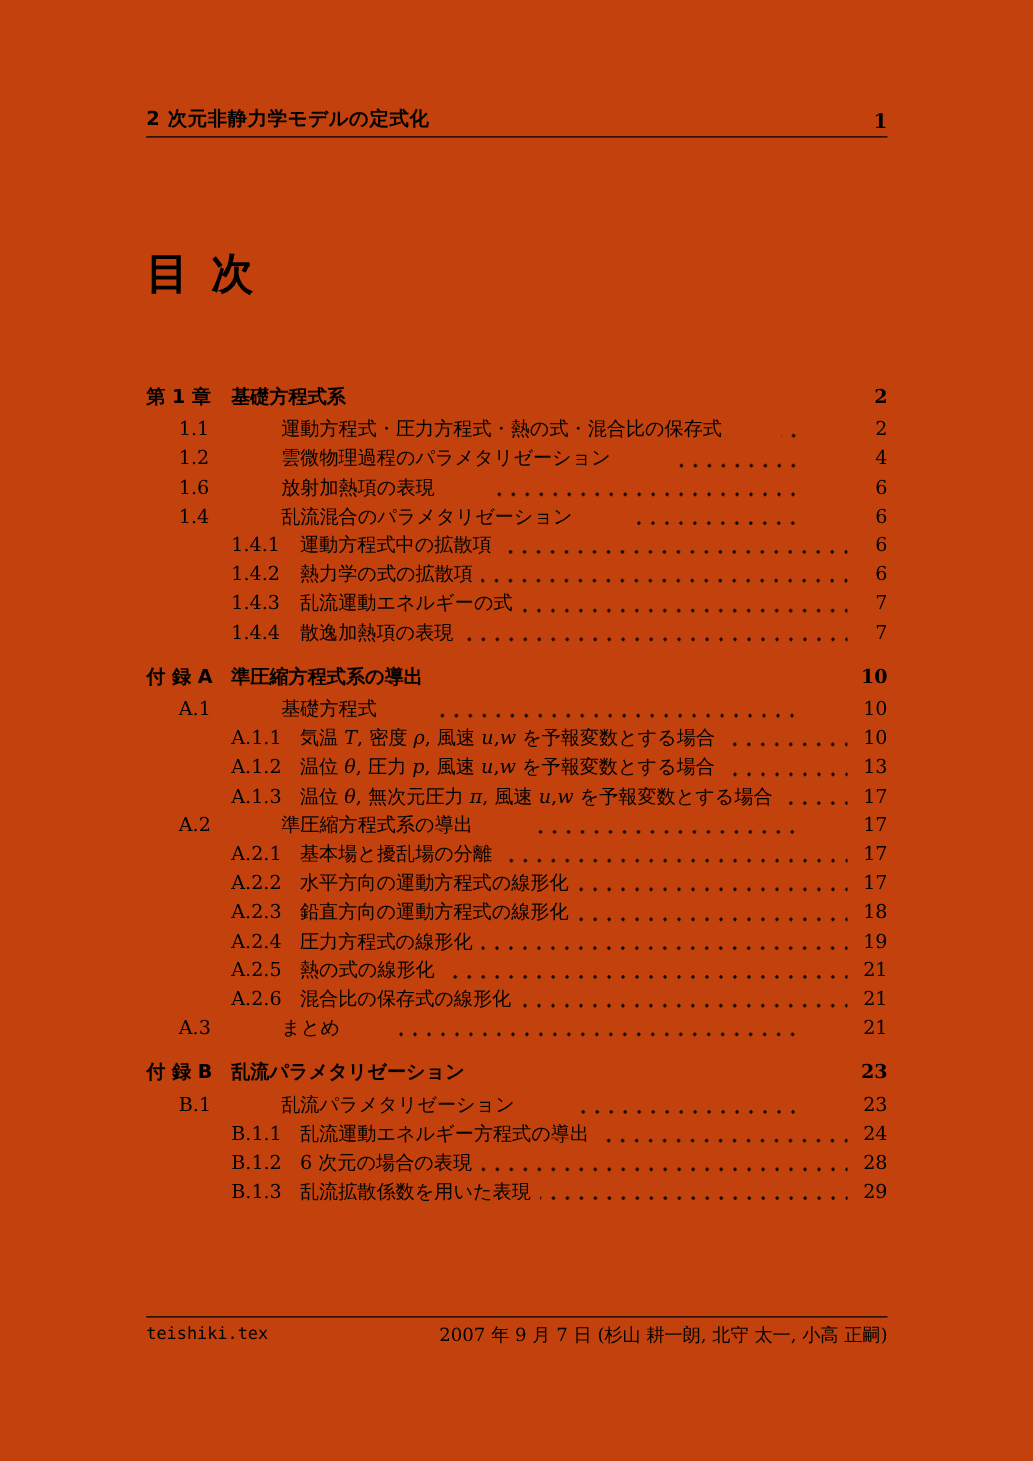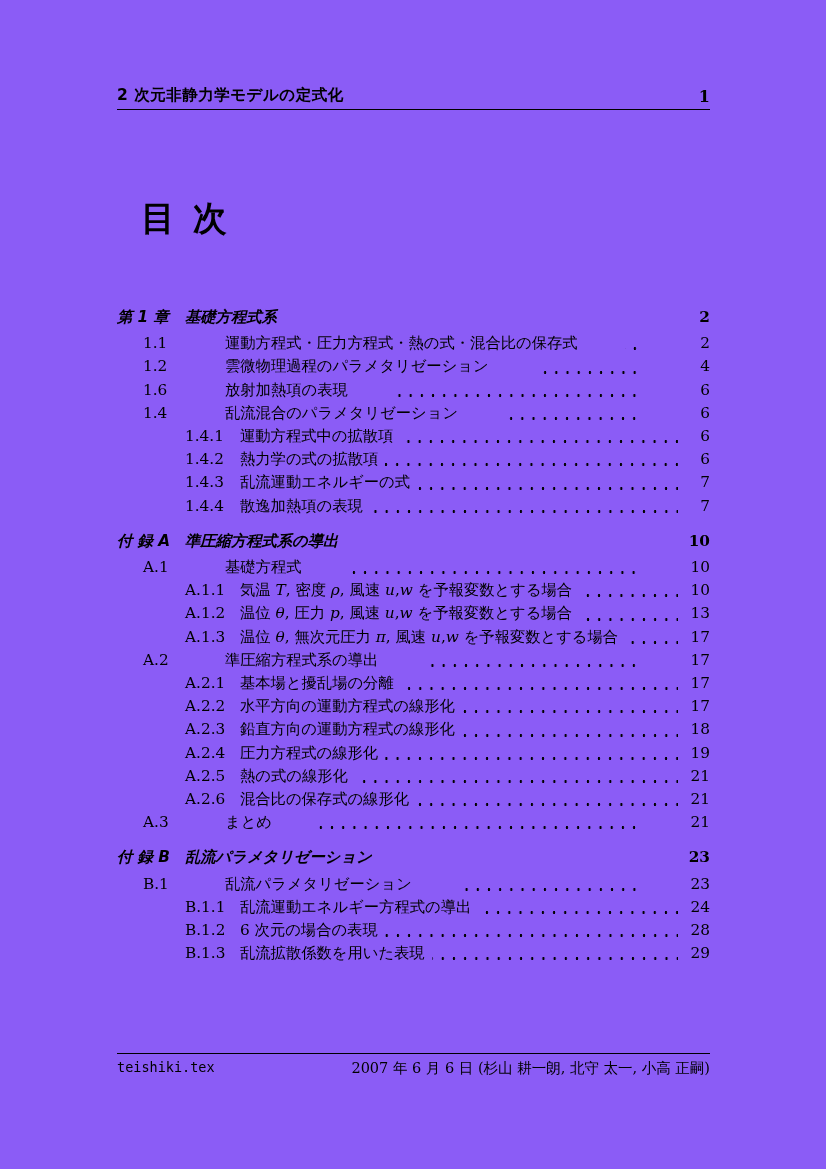--- a/index.html
+++ b/index.html
@@ -6,21 +6,21 @@
   body {
     width:826px; height:1169px;
     background:#ffffff;
     font-family:"DejaVu Serif", serif;
     color:#000000;
     overflow:hidden;
   }
   .page {
     position:relative;
     width:826px; height:1169px;
-    background:#8b5cf6;
+    background:#c2410c;
   }
   
   .doc-header {
     position:absolute;
     left:117px; top:85px; width:593px;
     display:flex; justify-content:space-between; align-items:flex-end;
     border-bottom:1px solid #000;
     padding-bottom:3px;
   }
   .header-title {
@@ -35,21 +35,20 @@
     font-size:16px;
   }
   
   .toc-title {
     position:absolute;
     left:117px; top:196px;
     font-family:"DejaVu Sans", sans-serif;
     font-weight:bold;
     font-size:34px;
     letter-spacing:3px;
-    margin-left:24px;
   }
   
   .toc-list {
     position:absolute;
     left:117px; top:294px; width:593px;
     font-size:15.3px;
   }
   .toc-row {
     display:flex;
     align-items:baseline;
@@ -68,21 +67,20 @@
     background-position:0 calc(100% - 5px);
   }
   .toc-row .pnum {
     flex:none; width:28px;
     text-align:right;
   }
   .level1 { margin-top:12px; margin-bottom:3px; }
   .level1 .num, .level1 .title {
     font-family:"DejaVu Sans", sans-serif;
     font-weight:bold;
-    font-style:italic;
   }
   .level1 .num  { width:68px; }
   .level1 .leader { background:none; }
   .level1 .pnum { font-weight:bold; font-family:"DejaVu Serif", serif; }
   .level2 { padding-left:26px;gap:40px; }
   .level2 .num { width:42px; }
   .level3 { padding-left:68px; }
   .level3 .num { width:55px; }
   .mi { font-style:italic; font-family:"DejaVu Serif", serif; }
   
@@ -274,16 +272,16 @@
       <div class="toc-row level3">
         <span class="num">B.1.3</span>
         <span class="title">乱流拡散係数を用いた表現</span>
         <span class="leader" style="background-position-x: 5.15937px;"></span>
         <span class="pnum">29</span>
       </div>
     </div>
 
   <div class="doc-footer">
     <span class="footer-left">teishiki.tex</span>
-    <span class="footer-right">2007 年 6 月 6 日 (杉山 耕一朗, 北守 太一, 小高 正嗣)</span>
+    <span class="footer-right">2007 年 9 月 7 日 (杉山 耕一朗, 北守 太一, 小高 正嗣)</span>
   </div>
 
 </div>
 
 </body></html>

